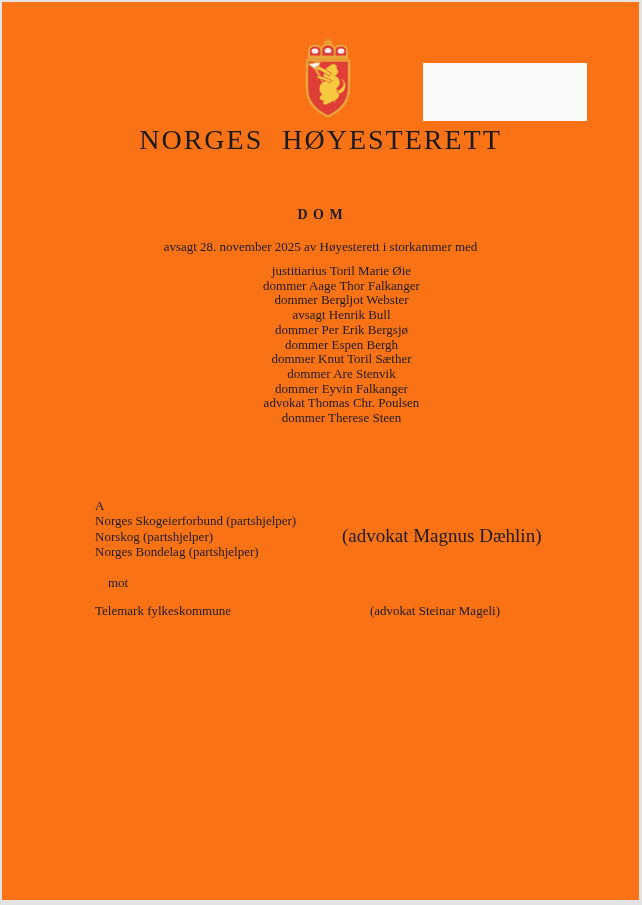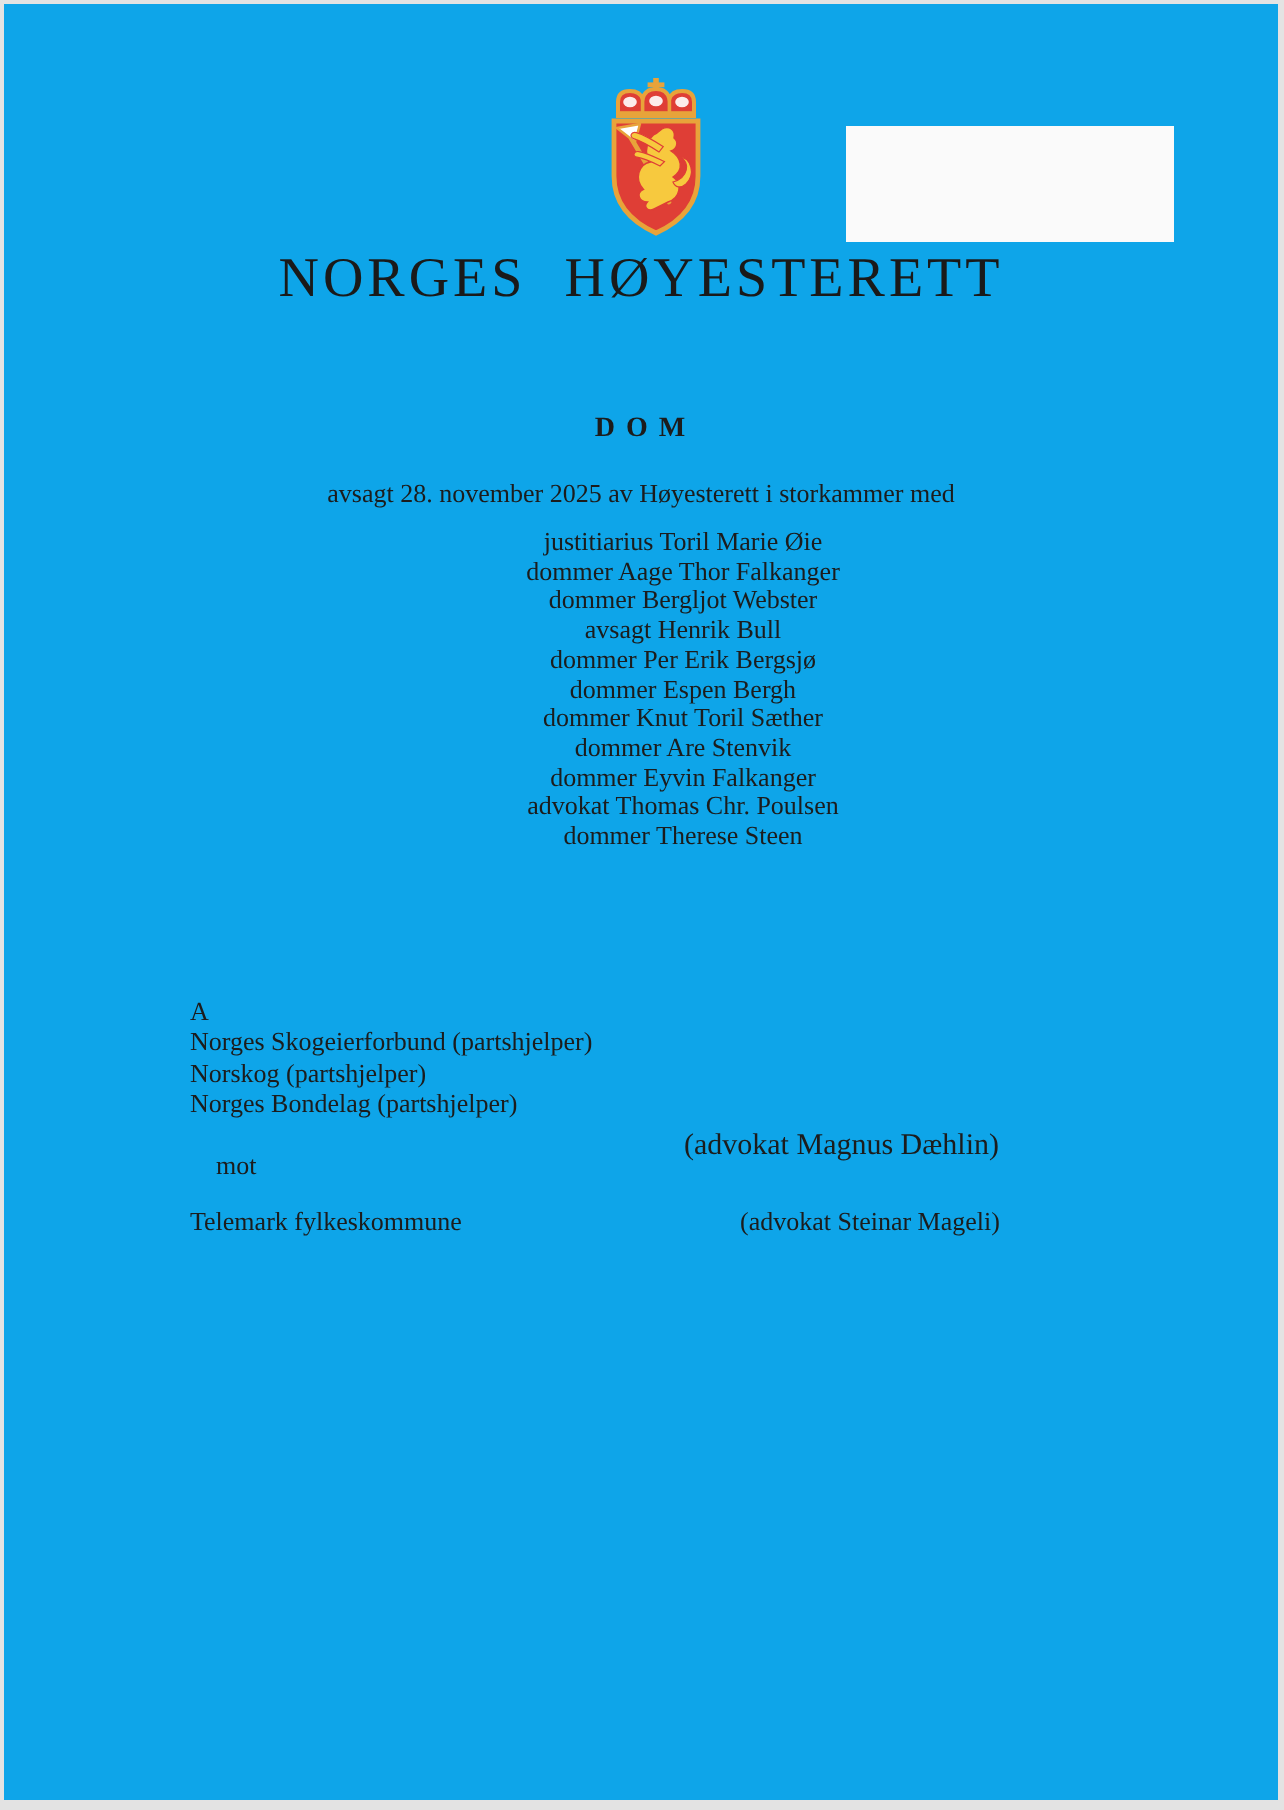--- a/index.html
+++ b/index.html
@@ -10,21 +10,21 @@
     height: 905px;
     background: #e3e3e3;
     overflow: hidden;
     font-family: "Liberation Serif", "DejaVu Serif", serif;
     color: #1c1c1c;
   }
   .page {
     position: absolute;
     left: 2px; top: 2px;
     width: 637px; height: 898px;
-    background: #0ea5e9;
+    background: #f97316;
   }
   .artifact {
     position: absolute;
     left: 421px; top: 61px;
     width: 164px; height: 58px;
     background: #fafafa;
   }
   .coat-of-arms {
     position: absolute;
     left: 296px; top: 36px;
@@ -77,22 +77,22 @@
   .case-ref { font-weight: bold; }
   .parties {
     position: absolute;
     left: 93px; top: 496px;
     width: 470px;
     font-size: 13px;
     line-height: 15.3px;
   }
   .counsel-1 {
     position: absolute;
-    left: 340px; top: 563px;
-    font-size: 15px;
+    left: 340px; top: 523px;
+    font-size: 19px;
   }
   .versus {
     position: absolute;
     left: 93px; top: 573px;
     font-size: 13px;
     margin-left: 13px;
   }
   .respondent-row {
     position: absolute;
     left: 93px; top: 601px;

